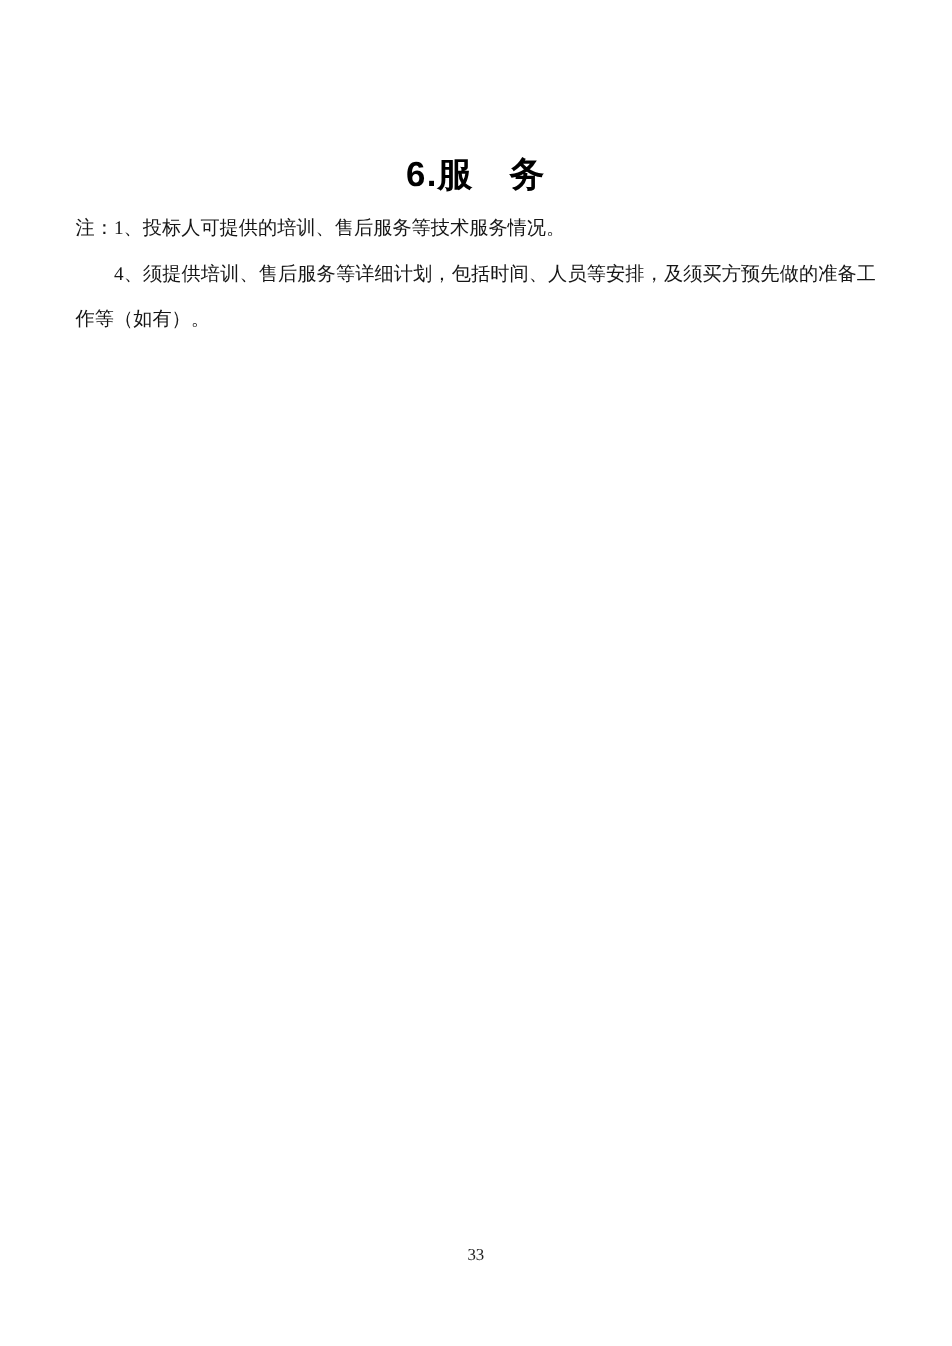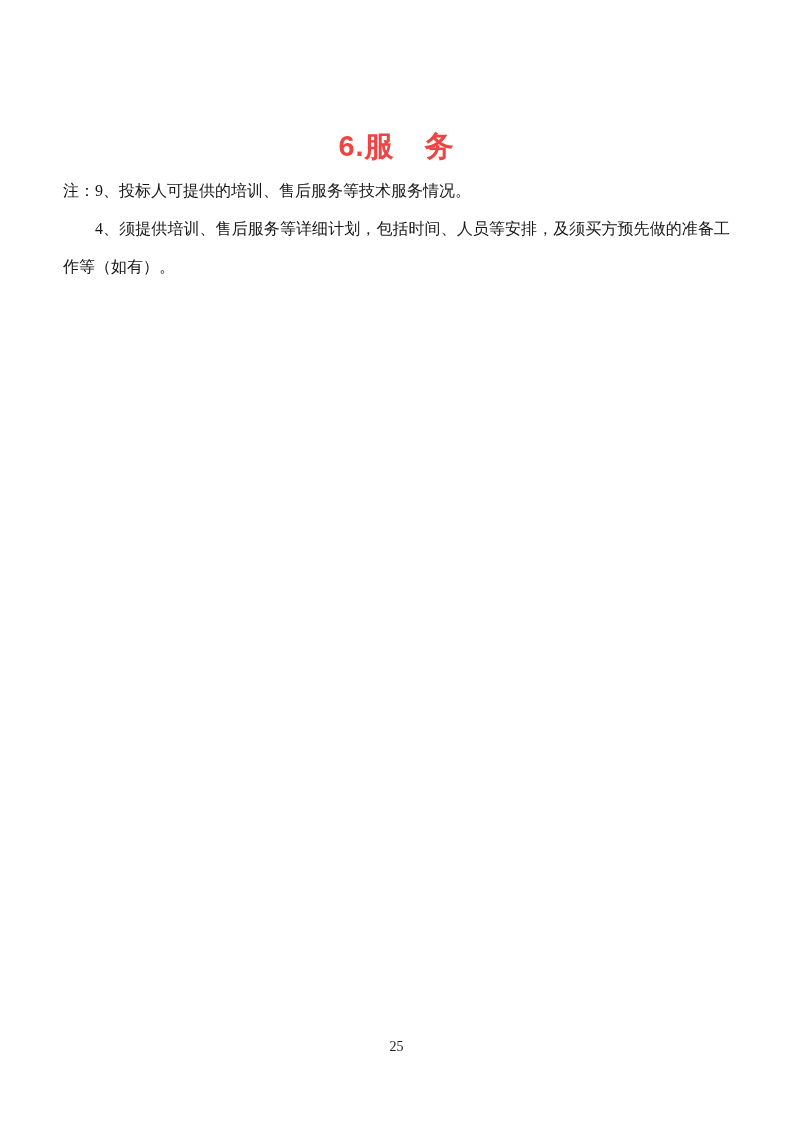--- a/index.html
+++ b/index.html
@@ -22,21 +22,21 @@
     top: 127px;
     left: 0;
     right: 0;
     margin: 0;
     text-align: center;
     font-family: "Liberation Sans", "DejaVu Sans", sans-serif;
     font-weight: bold;
     font-size: 29px;
     line-height: 38px;
     letter-spacing: 1px;
-    color: #ef4444;
+    color: #000000;
   }
   .doc-body {
     position: absolute;
     top: 172px;
     left: 63px;
     width: 667px;
     font-size: 16px;
     line-height: 38px;
     text-align: justify;
     text-justify: inter-character;
@@ -61,19 +61,19 @@
   }
 </style>
 </head>
 <body>
 
 <div class="page">
 
   <h1 class="doc-title">6.服　务</h1>
 
   <div class="doc-body">
-    <p class="para">注：9、投标人可提供的培训、售后服务等技术服务情况。</p>
+    <p class="para">注：1、投标人可提供的培训、售后服务等技术服务情况。</p>
     <p class="para indent">4、须提供培训、售后服务等详细计划，包括时间、人员等安排，及须买方预先做的准备工作等（如有）。</p>
   </div>
 
-  <div class="page-number">25</div>
+  <div class="page-number">33</div>
 
 </div>
 
 </body></html>

